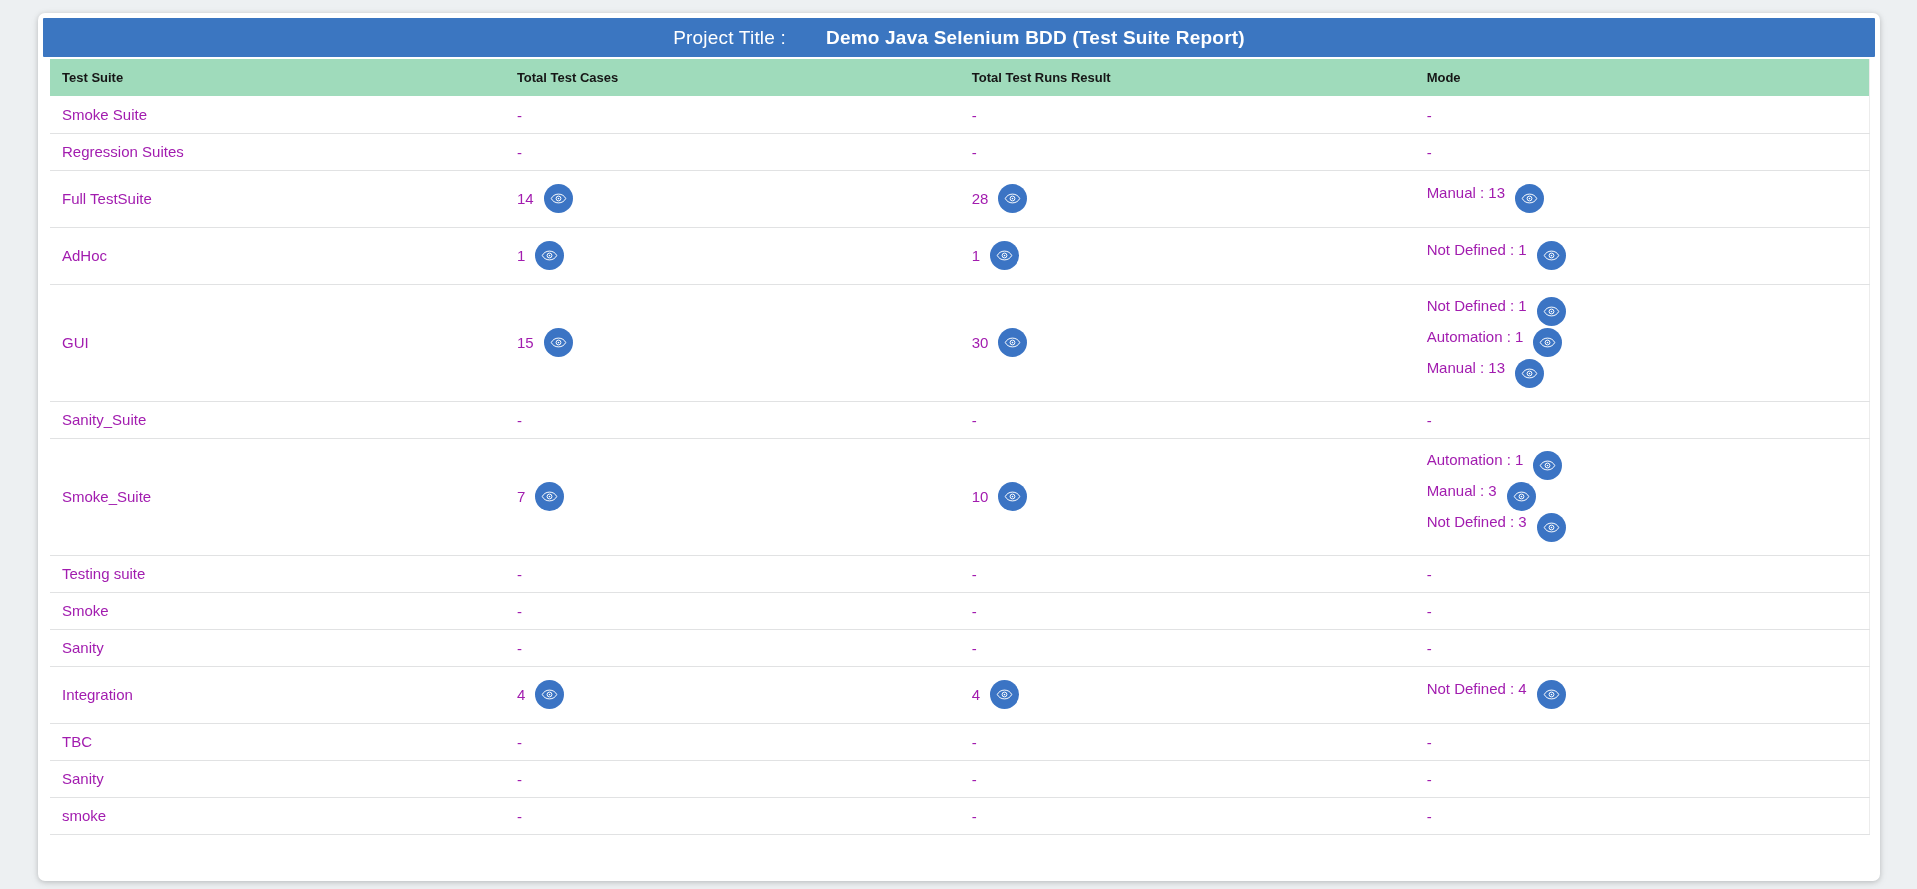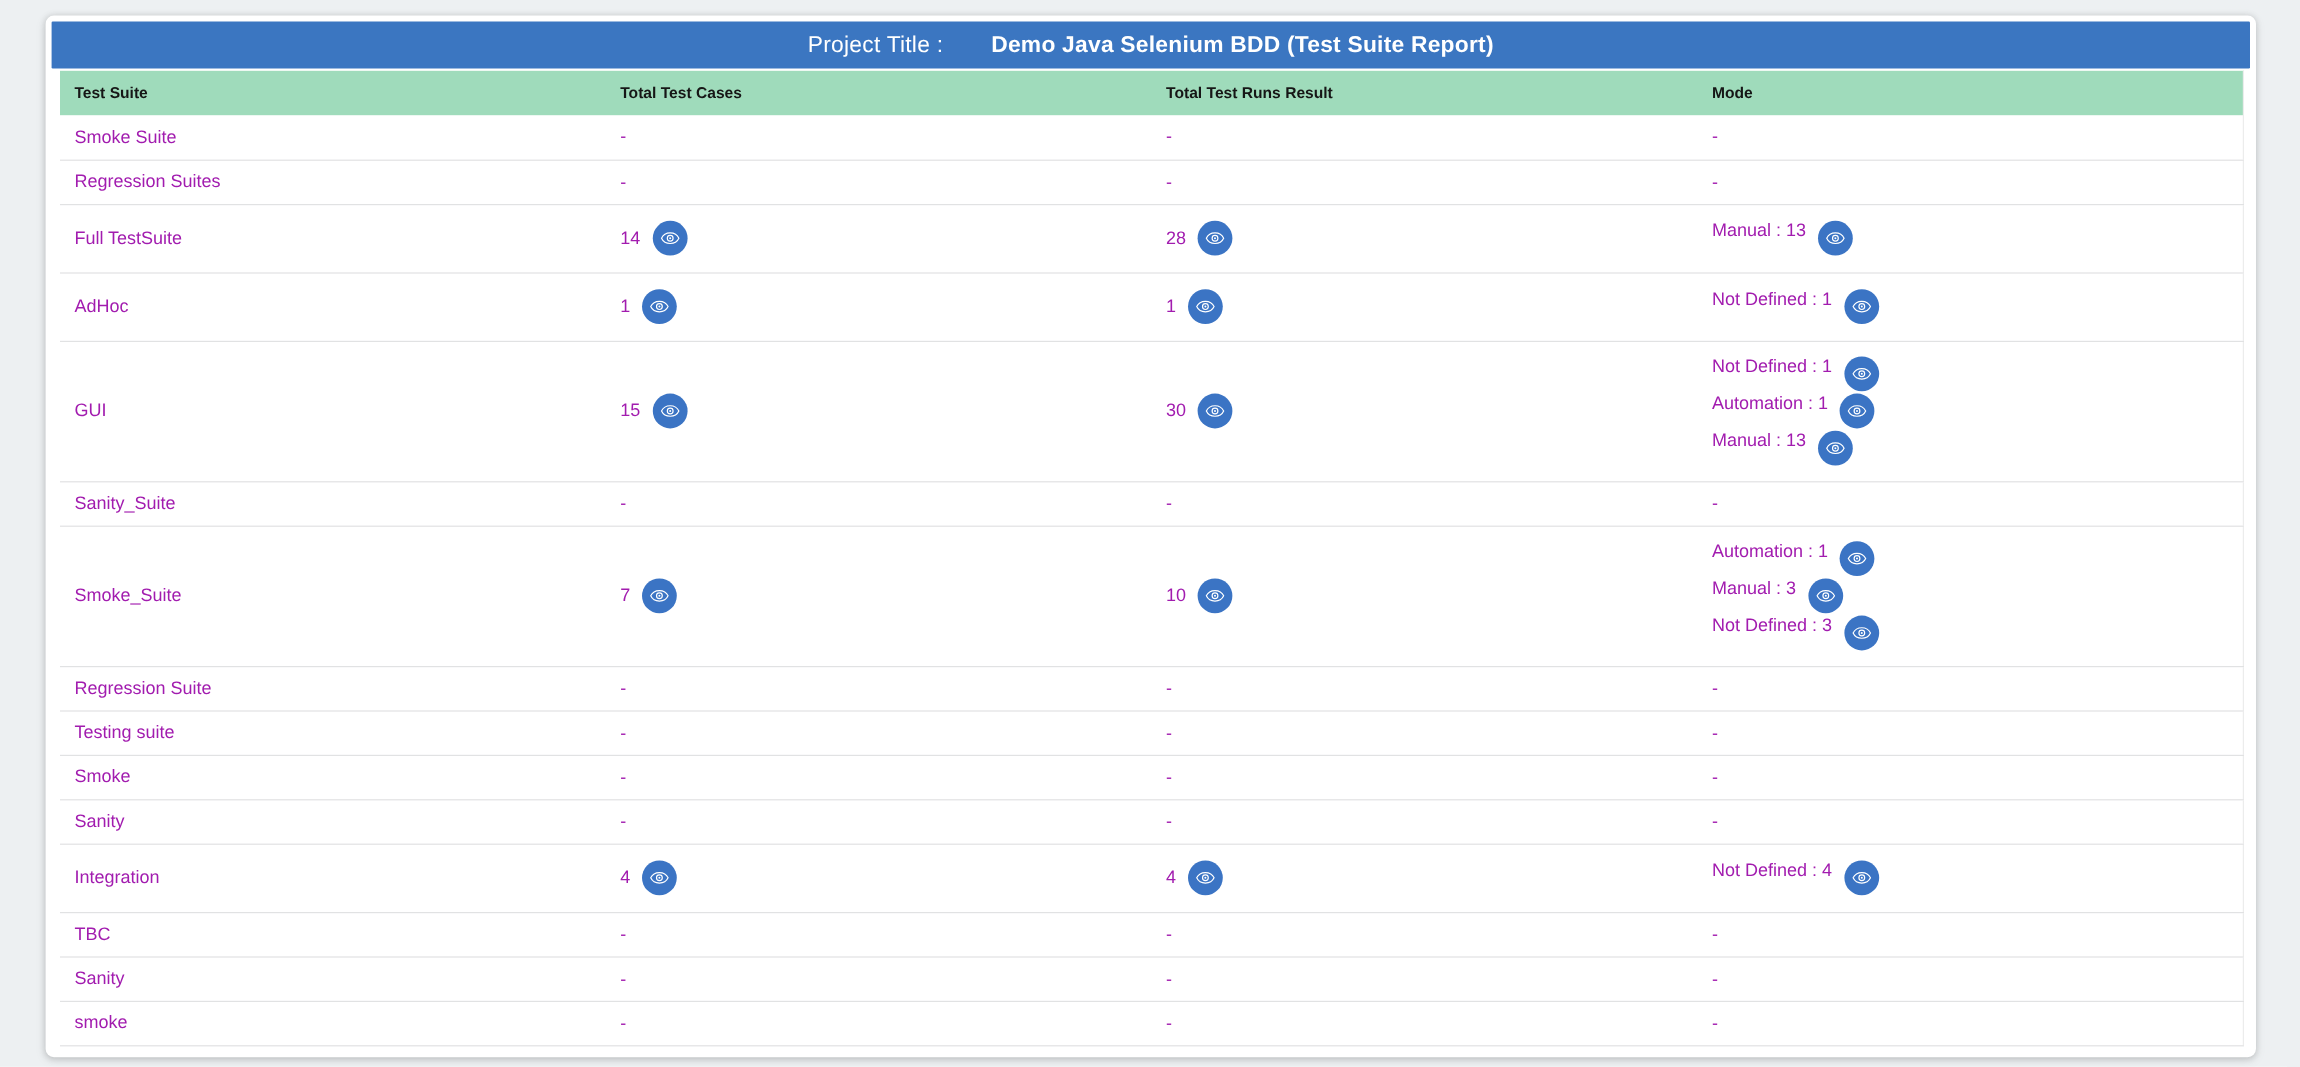--- a/index.html
+++ b/index.html
@@ -272,26 +272,20 @@
                     <path d="M12 5.8C7.3 5.8 3.5 8.3 1.8 12c1.7 3.7 5.5 6.2 10.2 6.2s8.5-2.5 10.2-6.2C20.5 8.3 16.7 5.8 12 5.8z" fill="none" stroke="#fff" stroke-width="1.4"></path>
                     <circle cx="12" cy="12" r="3.4" fill="none" stroke="#fff" stroke-width="1.4"></circle>
                     <circle cx="12" cy="12" r="1.2" fill="#fff"></circle>
                   </svg>
                 </span>
               </button>
             </div>
           </td>
         </tr>
         <tr style="height: 37px;">
-          <td>Regression Suite</td>
-          <td><span class="dash">-</span></td>
-          <td><span class="dash">-</span></td>
-          <td><span class="dash">-</span></td>
-        </tr>
-        <tr style="height: 37px;">
           <td>Testing suite</td>
           <td><span class="dash">-</span></td>
           <td><span class="dash">-</span></td>
           <td><span class="dash">-</span></td>
         </tr>
         <tr style="height: 37px;">
           <td>Smoke</td>
           <td><span class="dash">-</span></td>
           <td><span class="dash">-</span></td>
           <td><span class="dash">-</span></td>

